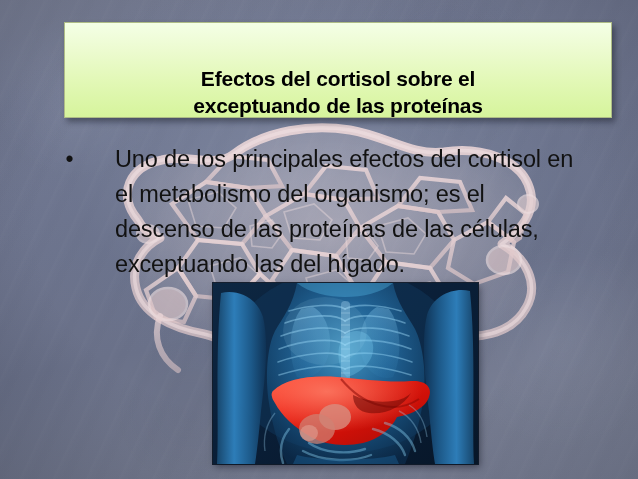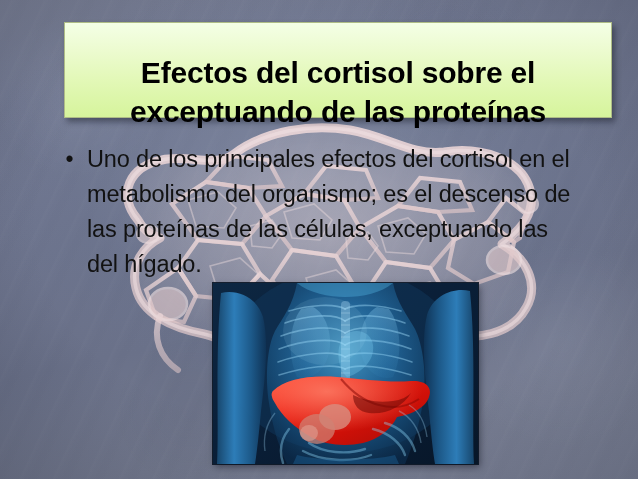--- a/index.html
+++ b/index.html
@@ -78,21 +78,21 @@
     box-sizing: border-box;
     background: linear-gradient(180deg, #f4ffe6 0%, #ecfbcf 30%, #e2f8b6 62%, #d6f49c 100%);
     border: 1px solid #aebc86;
     box-shadow: 3px 4px 6px rgba(20,24,36,0.45);
     display: flex;
     align-items: center;
     justify-content: center;
     padding: 2px 10px 6px;
   }
   .title-text {
-    font-size: 30px;
+    font-size: 21px;
     font-weight: bold;
     line-height: 1.30;
     color: #000;
     text-align: center;
     letter-spacing: -0.2px;
     margin-top: 48px;
   }
 
   
   .body-block {
@@ -112,20 +112,21 @@
     color: #111;
     flex: 0 0 auto;
     width: 11px;
     text-align: center;
   }
   .bullet-text {
     font-size: 23.5px;
     line-height: 35px;
     color: #121212;
     letter-spacing: -0.15px;
+    margin-left: 28px;
   }
 
   
   .anatomy-photo {
     position: absolute;
     left: 213px;
     top: 283px;
     width: 265px;
     height: 181px;
     overflow: hidden;

